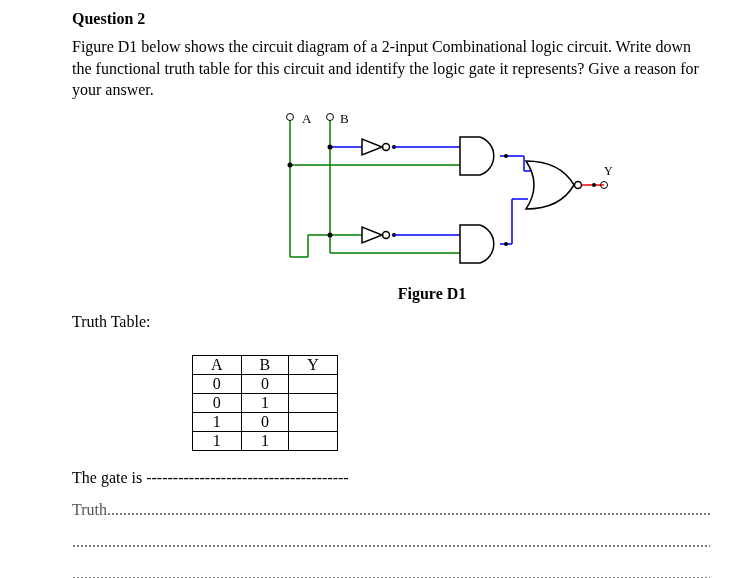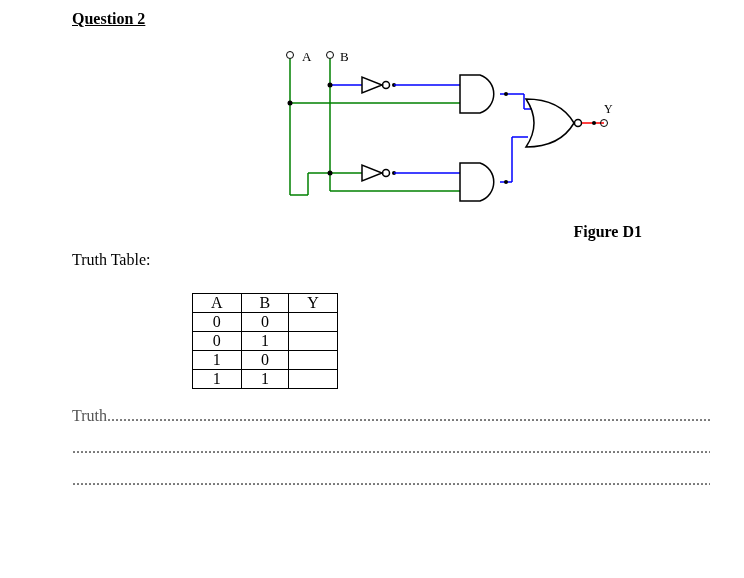--- a/index.html
+++ b/index.html
@@ -1,35 +1,36 @@
 <!DOCTYPE html>
 <html><head>
 <meta charset="utf-8">
 <style>
   html,body{margin:0;padding:0;background:#fff;font-family:"Times New Roman",Times,serif;color:#000}
   .page{width:744px;height:578px;box-sizing:border-box;padding:10px 34px 0 72px;position:relative}
-  .qhead{font-weight:bold;text-decoration:underline;margin-bottom:19px}
+  .qhead{font-weight:bold;margin-bottom:8px}
   .qtext{line-height:1.35;margin-bottom:8px}
   .diagram{display:block;margin-left:140px}
-  .figlabel{font-weight:bold;text-align:right;width:420px;margin:6px 0 10px 150px}
+  .figlabel{font-weight:bold;text-align:center;width:420px;margin:6px 0 10px 150px}
   .ttlabel{margin-bottom:24px}
   .ttable{border-collapse:collapse;margin-left:120px;margin-bottom:18px}
   .ttable td{border:1px solid #000;padding:0 18px;text-align:center;height:18px;line-height:18px}
   .ttable td.hdr{font-weight:normal}
   .ansrow{margin-bottom:14px}
   .dashfill{letter-spacing:0}
   .dotline{color:#555;white-space:nowrap;overflow:hidden}
 </style>
 </head>
 <body>
 
 <div class="page">
 
   <div class="qhead">Question 2</div>
 
+  <div class="qtext">Figure D1 below shows the circuit diagram of a 2-input Combinational logic circuit. Write down the functional truth table for this circuit and identify the logic gate it represents? Give a reason for your answer.</div>
 
   <svg class="diagram" width="420" height="170" viewBox="0 0 420 170">
 
     <circle cx="78" cy="8" r="3.5" fill="none" stroke="#000"></circle>
     <circle cx="118" cy="8" r="3.5" fill="none" stroke="#000"></circle>
     <text x="90" y="14" font-family="Times New Roman" font-size="13">A</text>
     <text x="128" y="14" font-family="Times New Roman" font-size="13">B</text>
 
     <line x1="78" y1="12" x2="78" y2="148" stroke="#008000" stroke-width="1.5"></line>
     <line x1="118" y1="12" x2="118" y2="126" stroke="#008000" stroke-width="1.5"></line>
@@ -102,20 +103,23 @@
       <td></td>
     </tr>
     <tr>
       <td>1</td>
       <td>1</td>
       <td></td>
     </tr>
   </tbody>
     </table>
 
+  <div class="ansrow">
+    <span>The gate is </span><span class="dashfill">--------------------------------------</span>
+  </div>
 
   <div class="ansrow dotline">
     <span>Truth</span><span>.........................................................................................................................................................</span>
   </div>
 
   <div class="ansrow dotline">............................................................................................................................................................................</div>
 
   <div class="ansrow dotline">............................................................................................................................................................................</div>
 
 </div>

